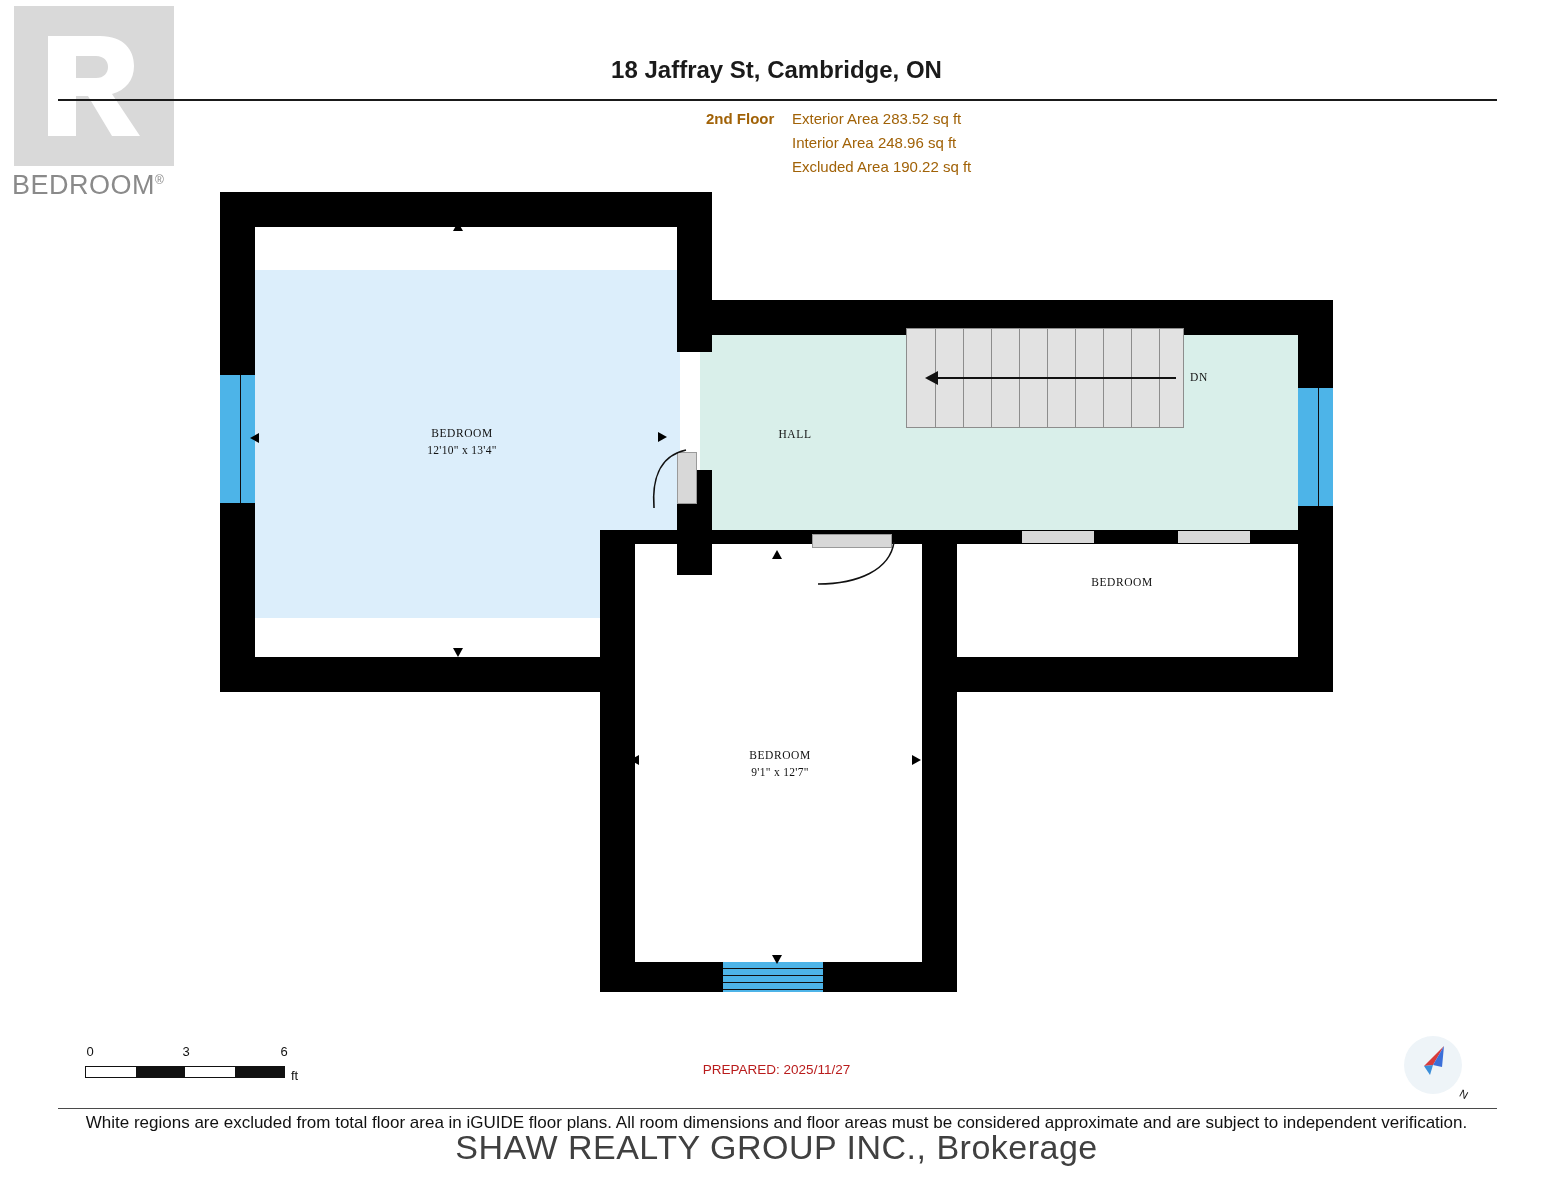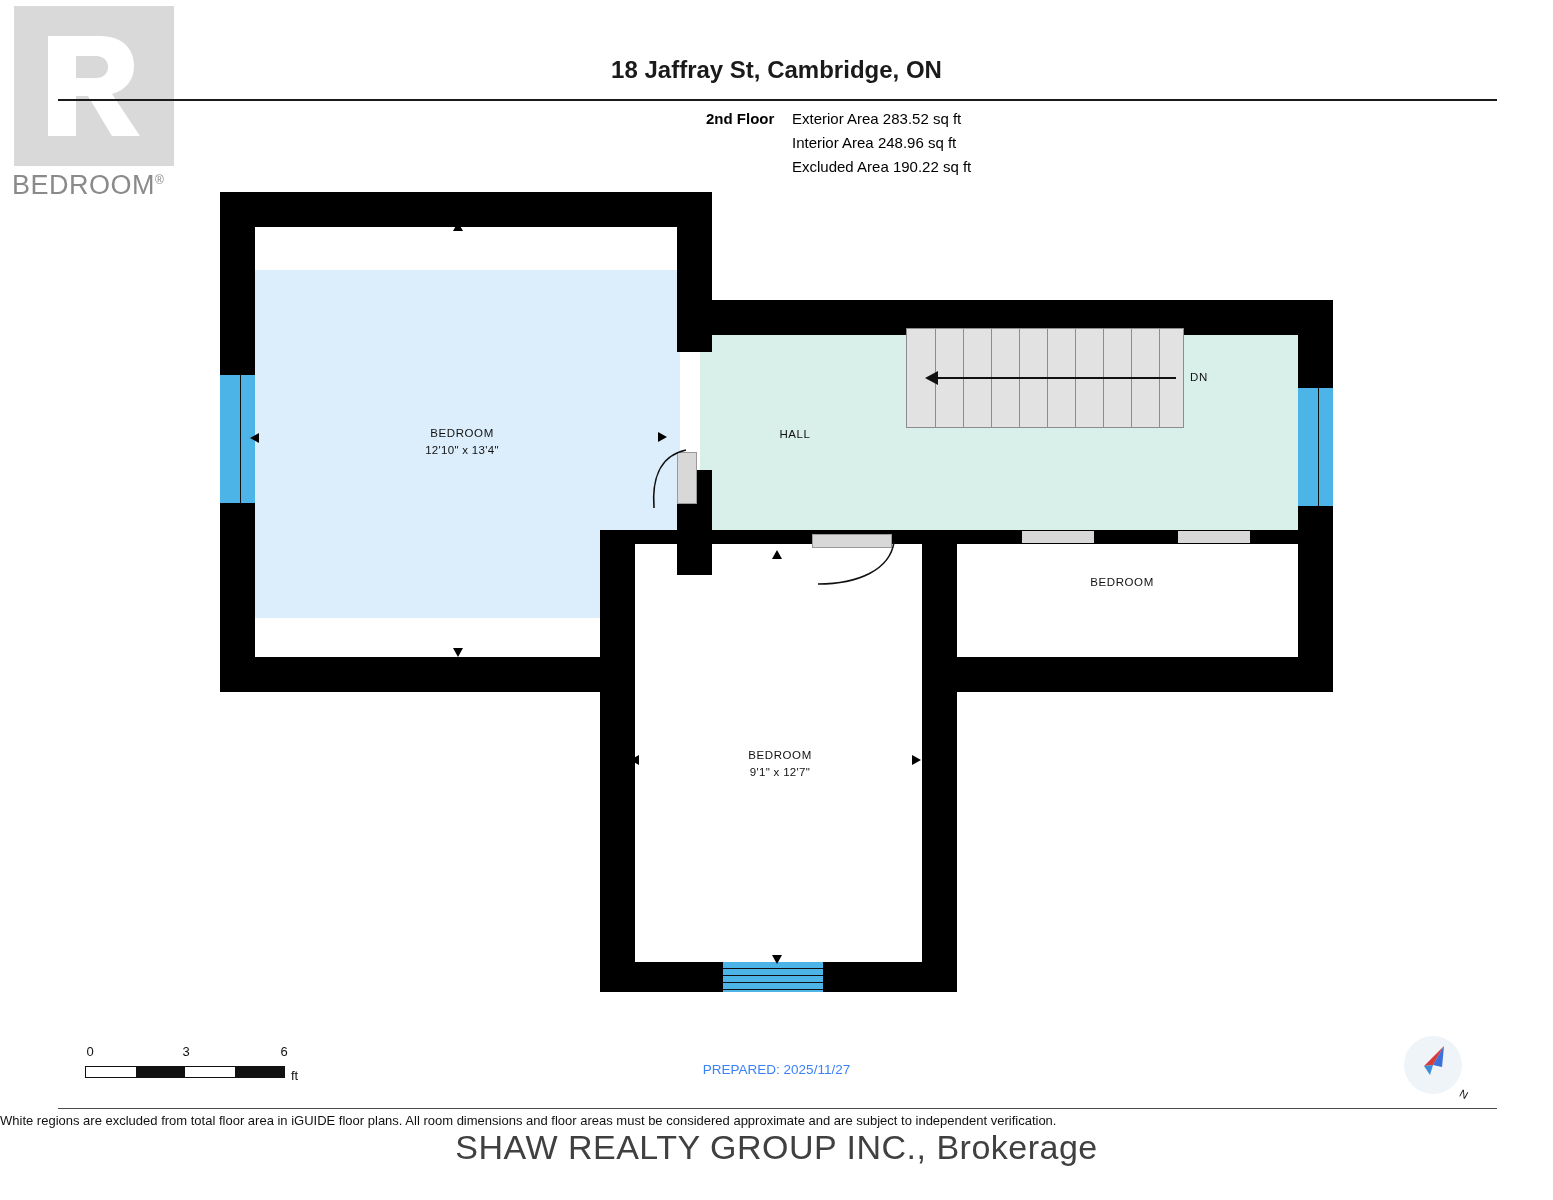--- a/index.html
+++ b/index.html
@@ -55,31 +55,31 @@
     position: absolute;
     left: 58px; top: 99px;
     width: 1439px; height: 2px;
     background: #1a1a1a;
   }
 
   #floor-info {
     position: absolute;
     left: 706px; top: 110px;
     font-size: 15px;
-    color: #000000;
+    color: #a16207;
   }
   #floor-info .row { display: flex; margin-bottom: 7px; }
   #floor-info .lbl { font-weight: bold; width: 86px; }
   #floor-info .val { }
 
   
   #floorplan {
     position: absolute;
     left: 0; top: 0;
-    width: 1553px; height: 1200px;
+    width: 1553px; height: 1200px; font-family: Liberation Serif, serif;
   }
 
   .wall {
     position: absolute;
     background: #000000;
   }
   .room-fill { position: absolute; }
   .fill-blue { background: #dceefb; }
   .fill-teal { background: #d9efea; }
   .fill-white { background: #ffffff; }
@@ -187,34 +187,34 @@
     font-size: 13px; color: #111;
   }
 
   
   #prepared {
     position: absolute;
     left: 0; top: 1062px;
     width: 1553px;
     text-align: center;
     font-size: 13.5px;
-    color: #3b82f6;
+    color: #b91c1c;
   }
   #footer-rule {
     position: absolute;
     left: 58px; top: 1108px;
     width: 1439px; height: 1px;
     background: #4a4a4a;
   }
   #disclaimer {
     position: absolute;
     left: 0; top: 1113px;
     width: 1553px;
-    text-align: left;
-    font-size: 13px;
+    text-align: center;
+    font-size: 17px;
     color: #111;
   }
   #watermark {
     position: absolute;
     left: 0; top: 1128px;
     width: 1553px;
     text-align: center;
     font-size: 34px;
     color: #404040;
     letter-spacing: 0.5px;

